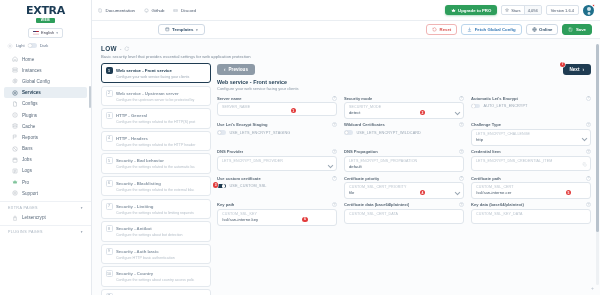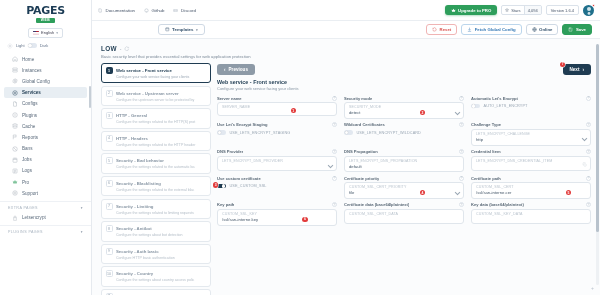--- a/index.html
+++ b/index.html
@@ -223,21 +223,21 @@
   .plus-ic { position:absolute; right:6px; bottom:4px; font-size:5px; color:#b9c3cd;}
 </style>
 </head>
 <body>
 
 <div class="app">
 
   <aside class="sidebar">
     <div class="logo-wrap">
       <div class="logo">
-        <div class="logo-text">PAGES</div>
+        <div class="logo-text">EXTRA</div>
         <div class="logo-badge">WEB</div>
       </div>
     </div>
 
     <div class="lang-row">
       <div class="lang-select">
         <span class="flag"></span>
         <span>English</span>
         <span class="chev">▾</span>
       </div>

